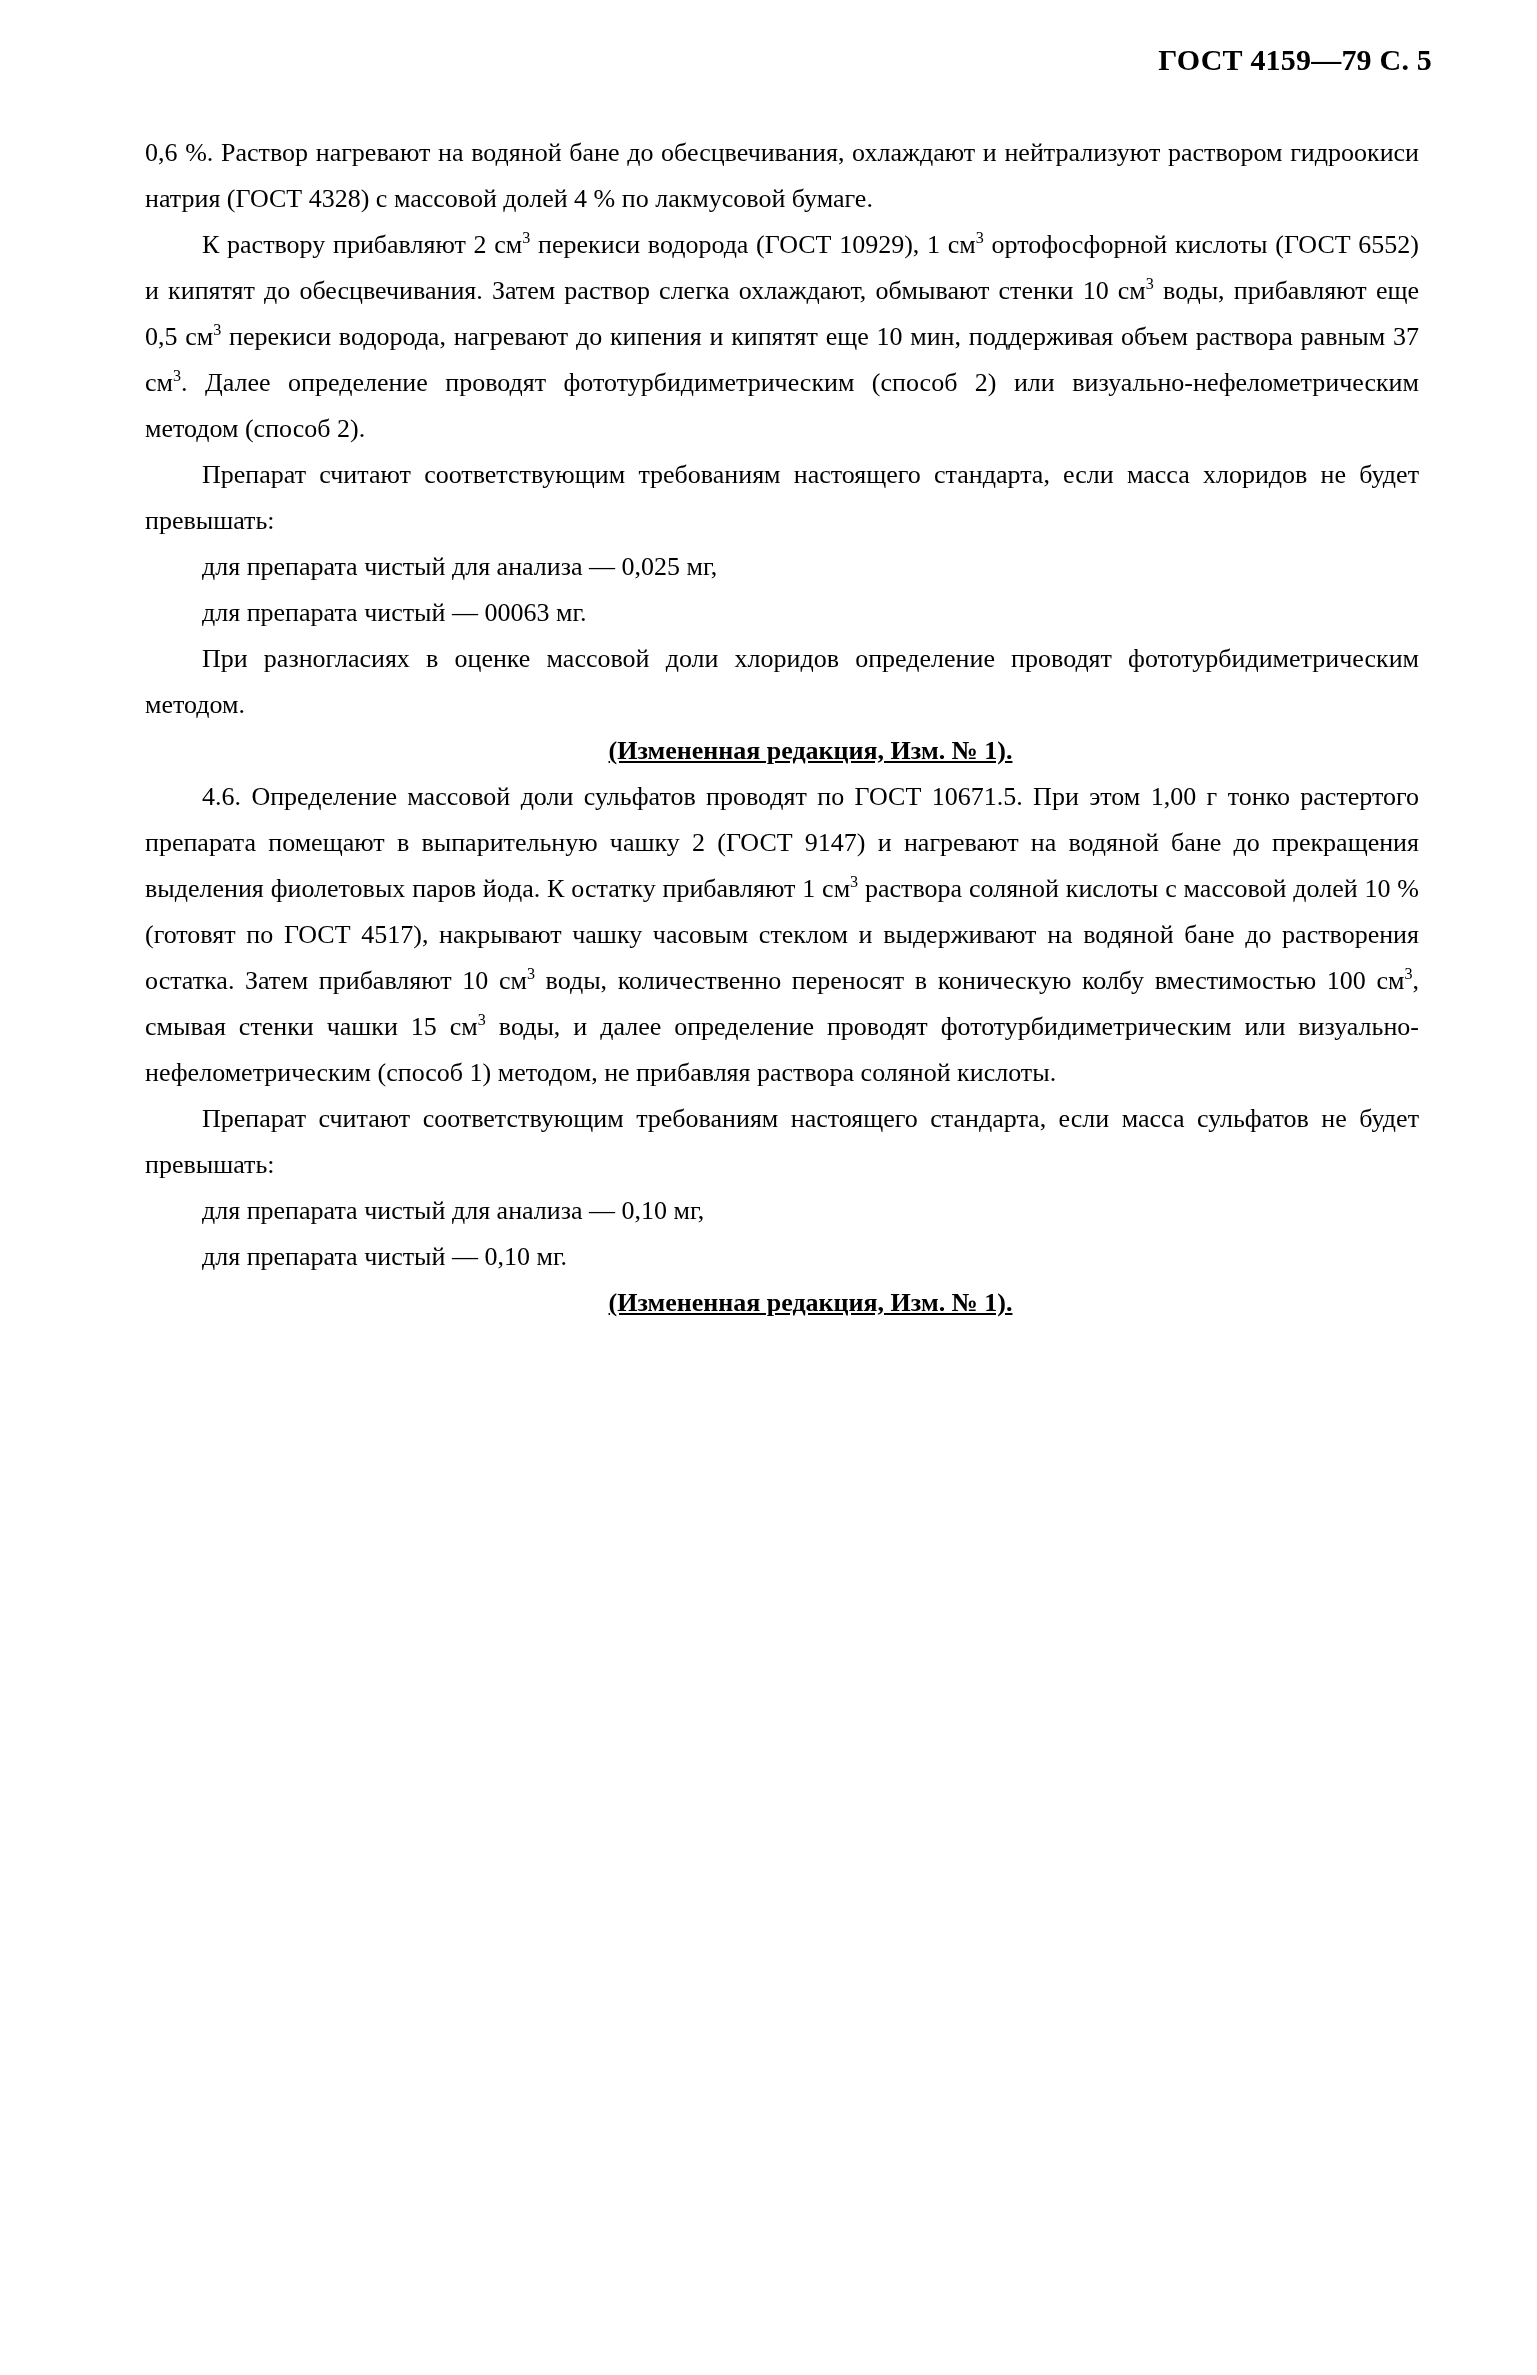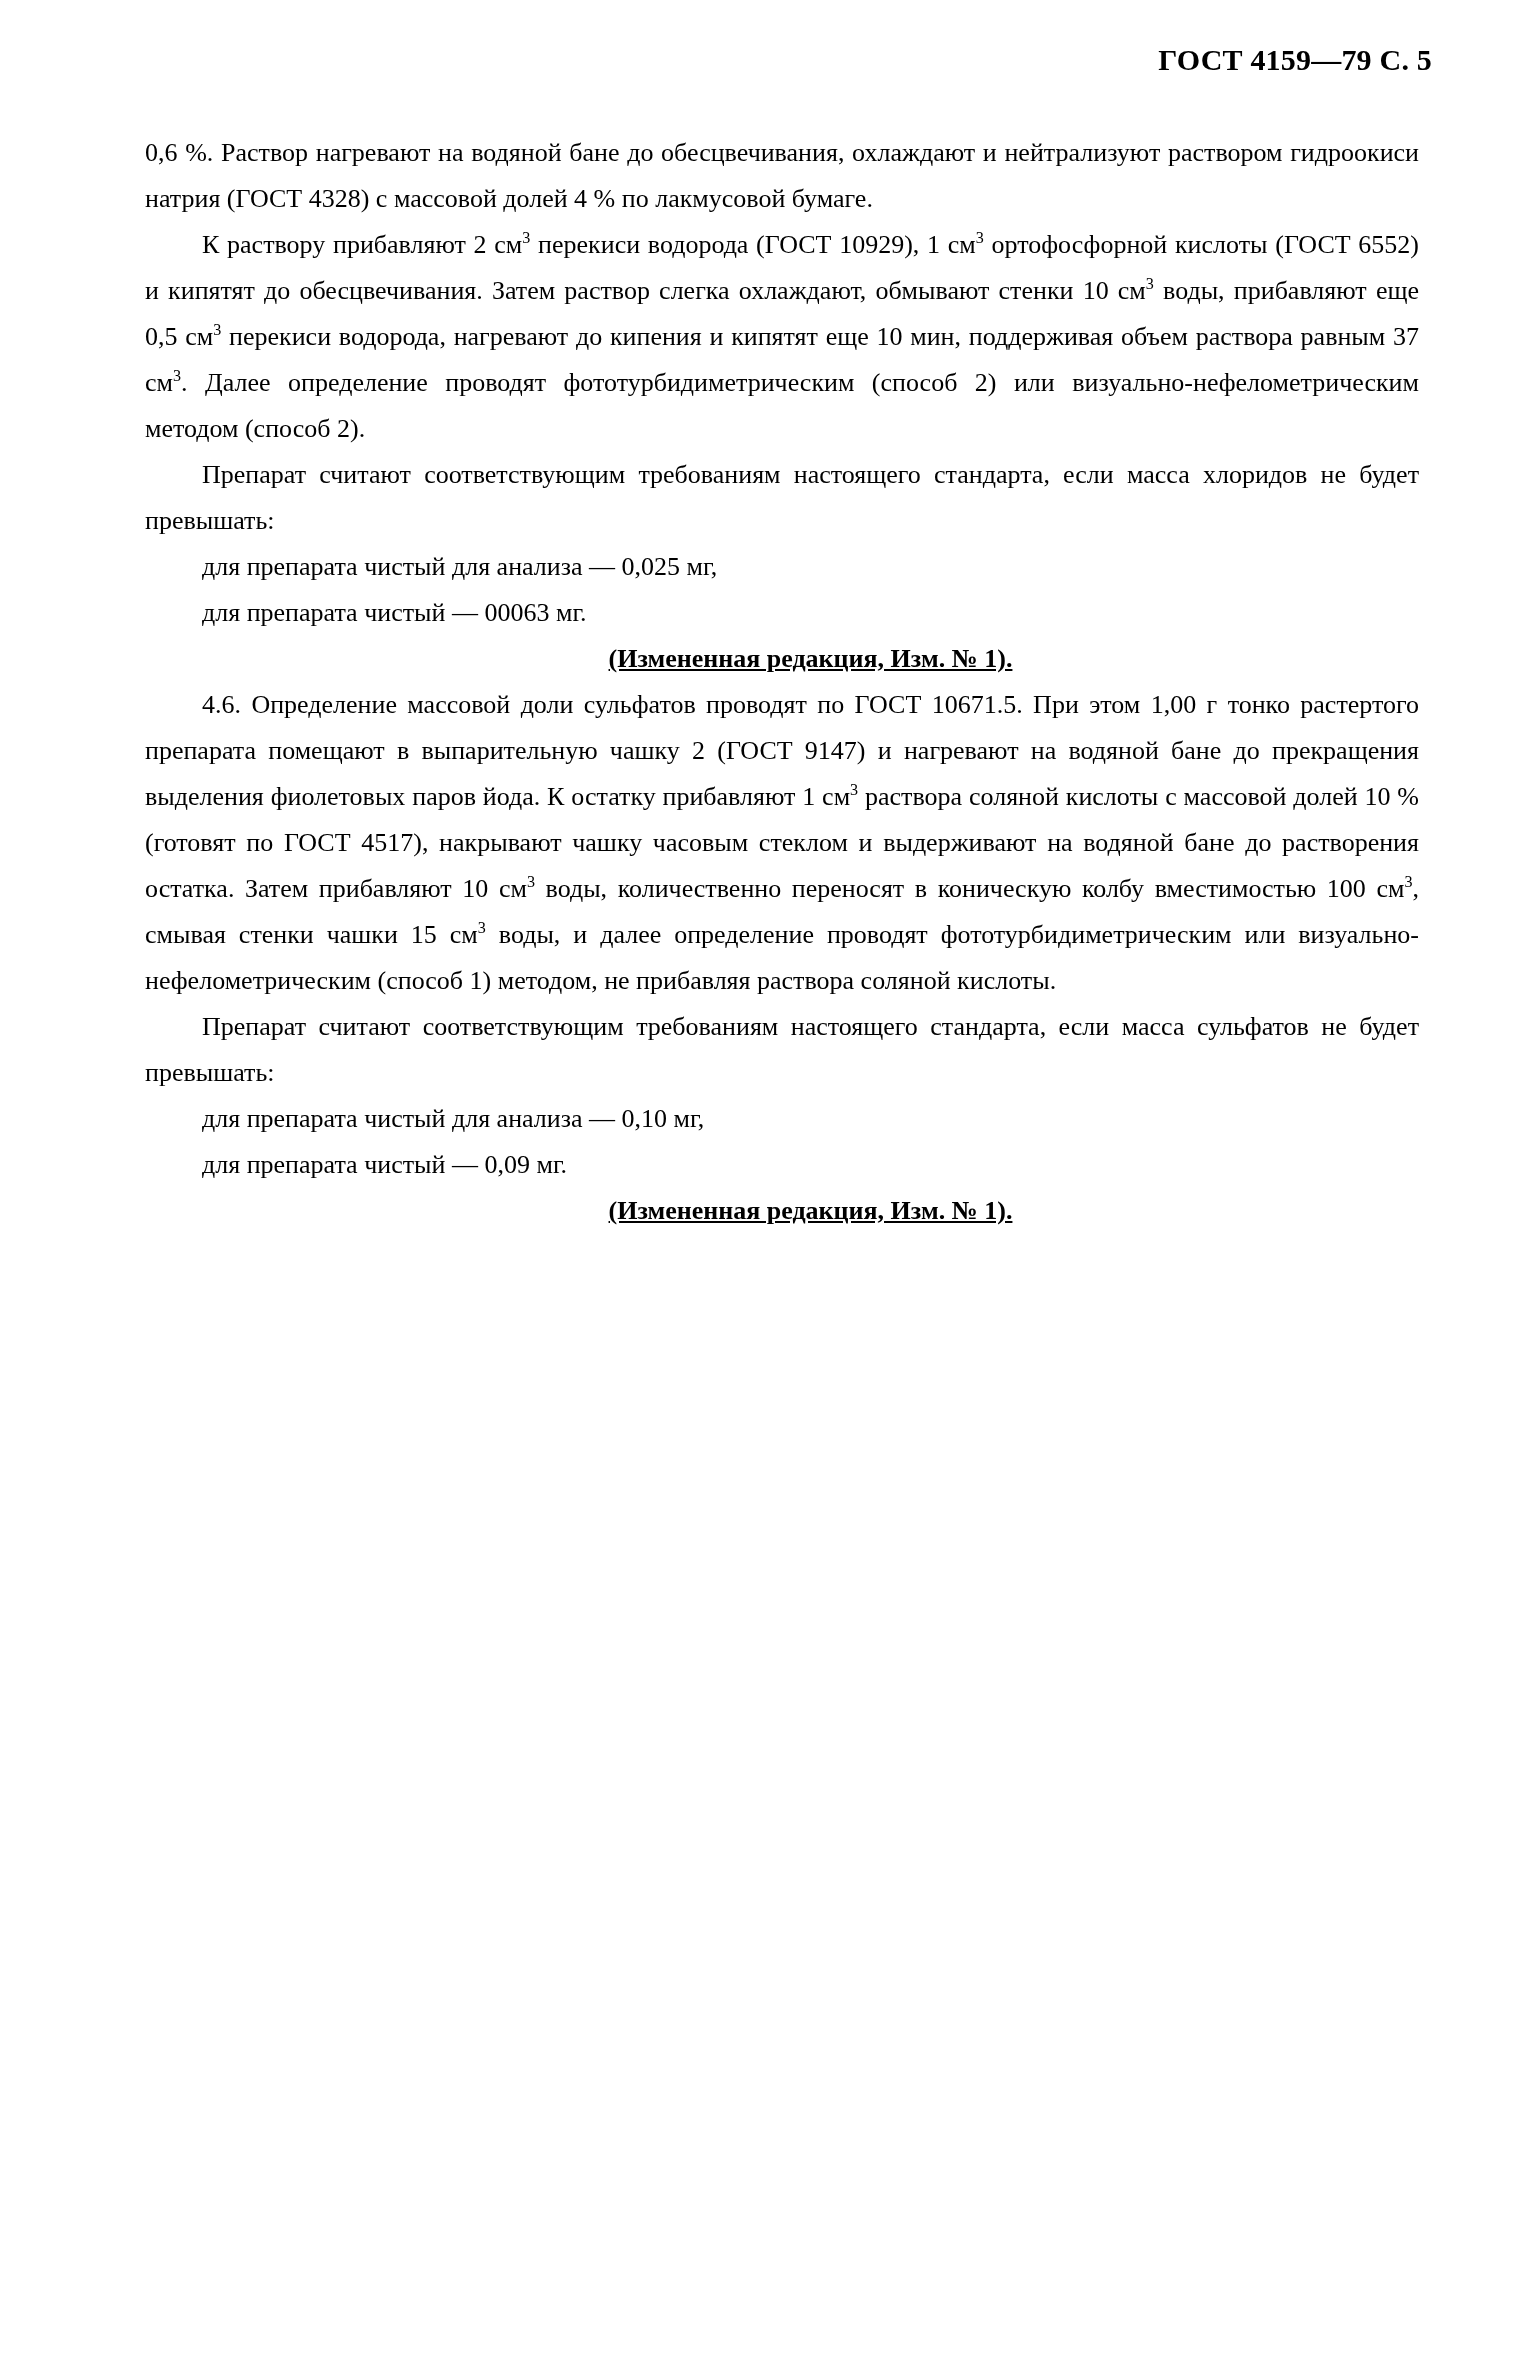--- a/index.html
+++ b/index.html
@@ -77,22 +77,23 @@
   <div class="header">
     <span>ГОСТ 4159—79</span><span>&nbsp;</span><span>С. 5</span>
   </div>
 
   <div class="content">
       <p class="noindent"><span>0,6 %. Раствор нагревают на водяной бане до обесцвечивания, охлаждают и нейтрализуют раствором гидроокиси натрия (ГОСТ 4328) с массовой долей 4 % по лакмусовой бумаге.</span></p>
       <p class="indent"><span>К раствору прибавляют 2 см</span><sup>3</sup><span> перекиси водорода (ГОСТ 10929), 1 см</span><sup>3</sup><span> ортофосфорной кислоты (ГОСТ 6552) и кипятят до обесцвечивания. Затем раствор слегка охлаждают, обмывают стенки 10 см</span><sup>3</sup><span> воды, прибавляют еще 0,5 см</span><sup>3</sup><span> перекиси водорода, нагревают до кипения и кипятят еще 10 мин, поддерживая объем раствора равным 37 см</span><sup>3</sup><span>. Далее определение проводят фототурбидиметрическим (способ 2) или визуально-нефелометрическим методом (способ 2).</span></p>
       <p class="indent"><span>Препарат считают соответствующим требованиям настоящего стандарта, если масса хлоридов не будет превышать:</span></p>
       <p class="list"><span>для препарата чистый для анализа — 0,025 мг,</span></p>
       <p class="list"><span>для препарата чистый — 00063 мг.</span></p>
+      <p class="indent"><span>При разногласиях в оценке массовой доли хлоридов определение проводят фототурбидиметрическим методом.</span></p>
       <p class="bold"><span>(Измененная редакция, Изм. № 1).</span></p>
       <p class="indent"><span>4.6. Определение массовой доли сульфатов проводят по ГОСТ 10671.5. При этом 1,00 г тонко растертого препарата помещают в выпарительную чашку 2 (ГОСТ 9147) и нагревают на водяной бане до прекращения выделения фиолетовых паров йода. К остатку прибавляют 1 см</span><sup>3</sup><span> раствора соляной кислоты с массовой долей 10 % (готовят по ГОСТ 4517), накрывают чашку часовым стеклом и выдерживают на водяной бане до растворения остатка. Затем прибавляют 10 см</span><sup>3</sup><span> воды, количественно переносят в коническую колбу вместимостью 100 см</span><sup>3</sup><span>, смывая стенки чашки 15 см</span><sup>3</sup><span> воды, и далее определение проводят фототурбидиметрическим или визуально-нефелометрическим (способ 1) методом, не прибавляя раствора соляной кислоты.</span></p>
       <p class="indent"><span>Препарат считают соответствующим требованиям настоящего стандарта, если масса сульфатов не будет превышать:</span></p>
       <p class="list"><span>для препарата чистый для анализа — 0,10 мг,</span></p>
-      <p class="list"><span>для препарата чистый — 0,09 мг.</span></p>
+      <p class="list"><span>для препарата чистый — 0,10 мг.</span></p>
       <p class="bold"><span>(Измененная редакция, Изм. № 1).</span></p>
     </div>
 
 </div>
 
 
 </body></html>

